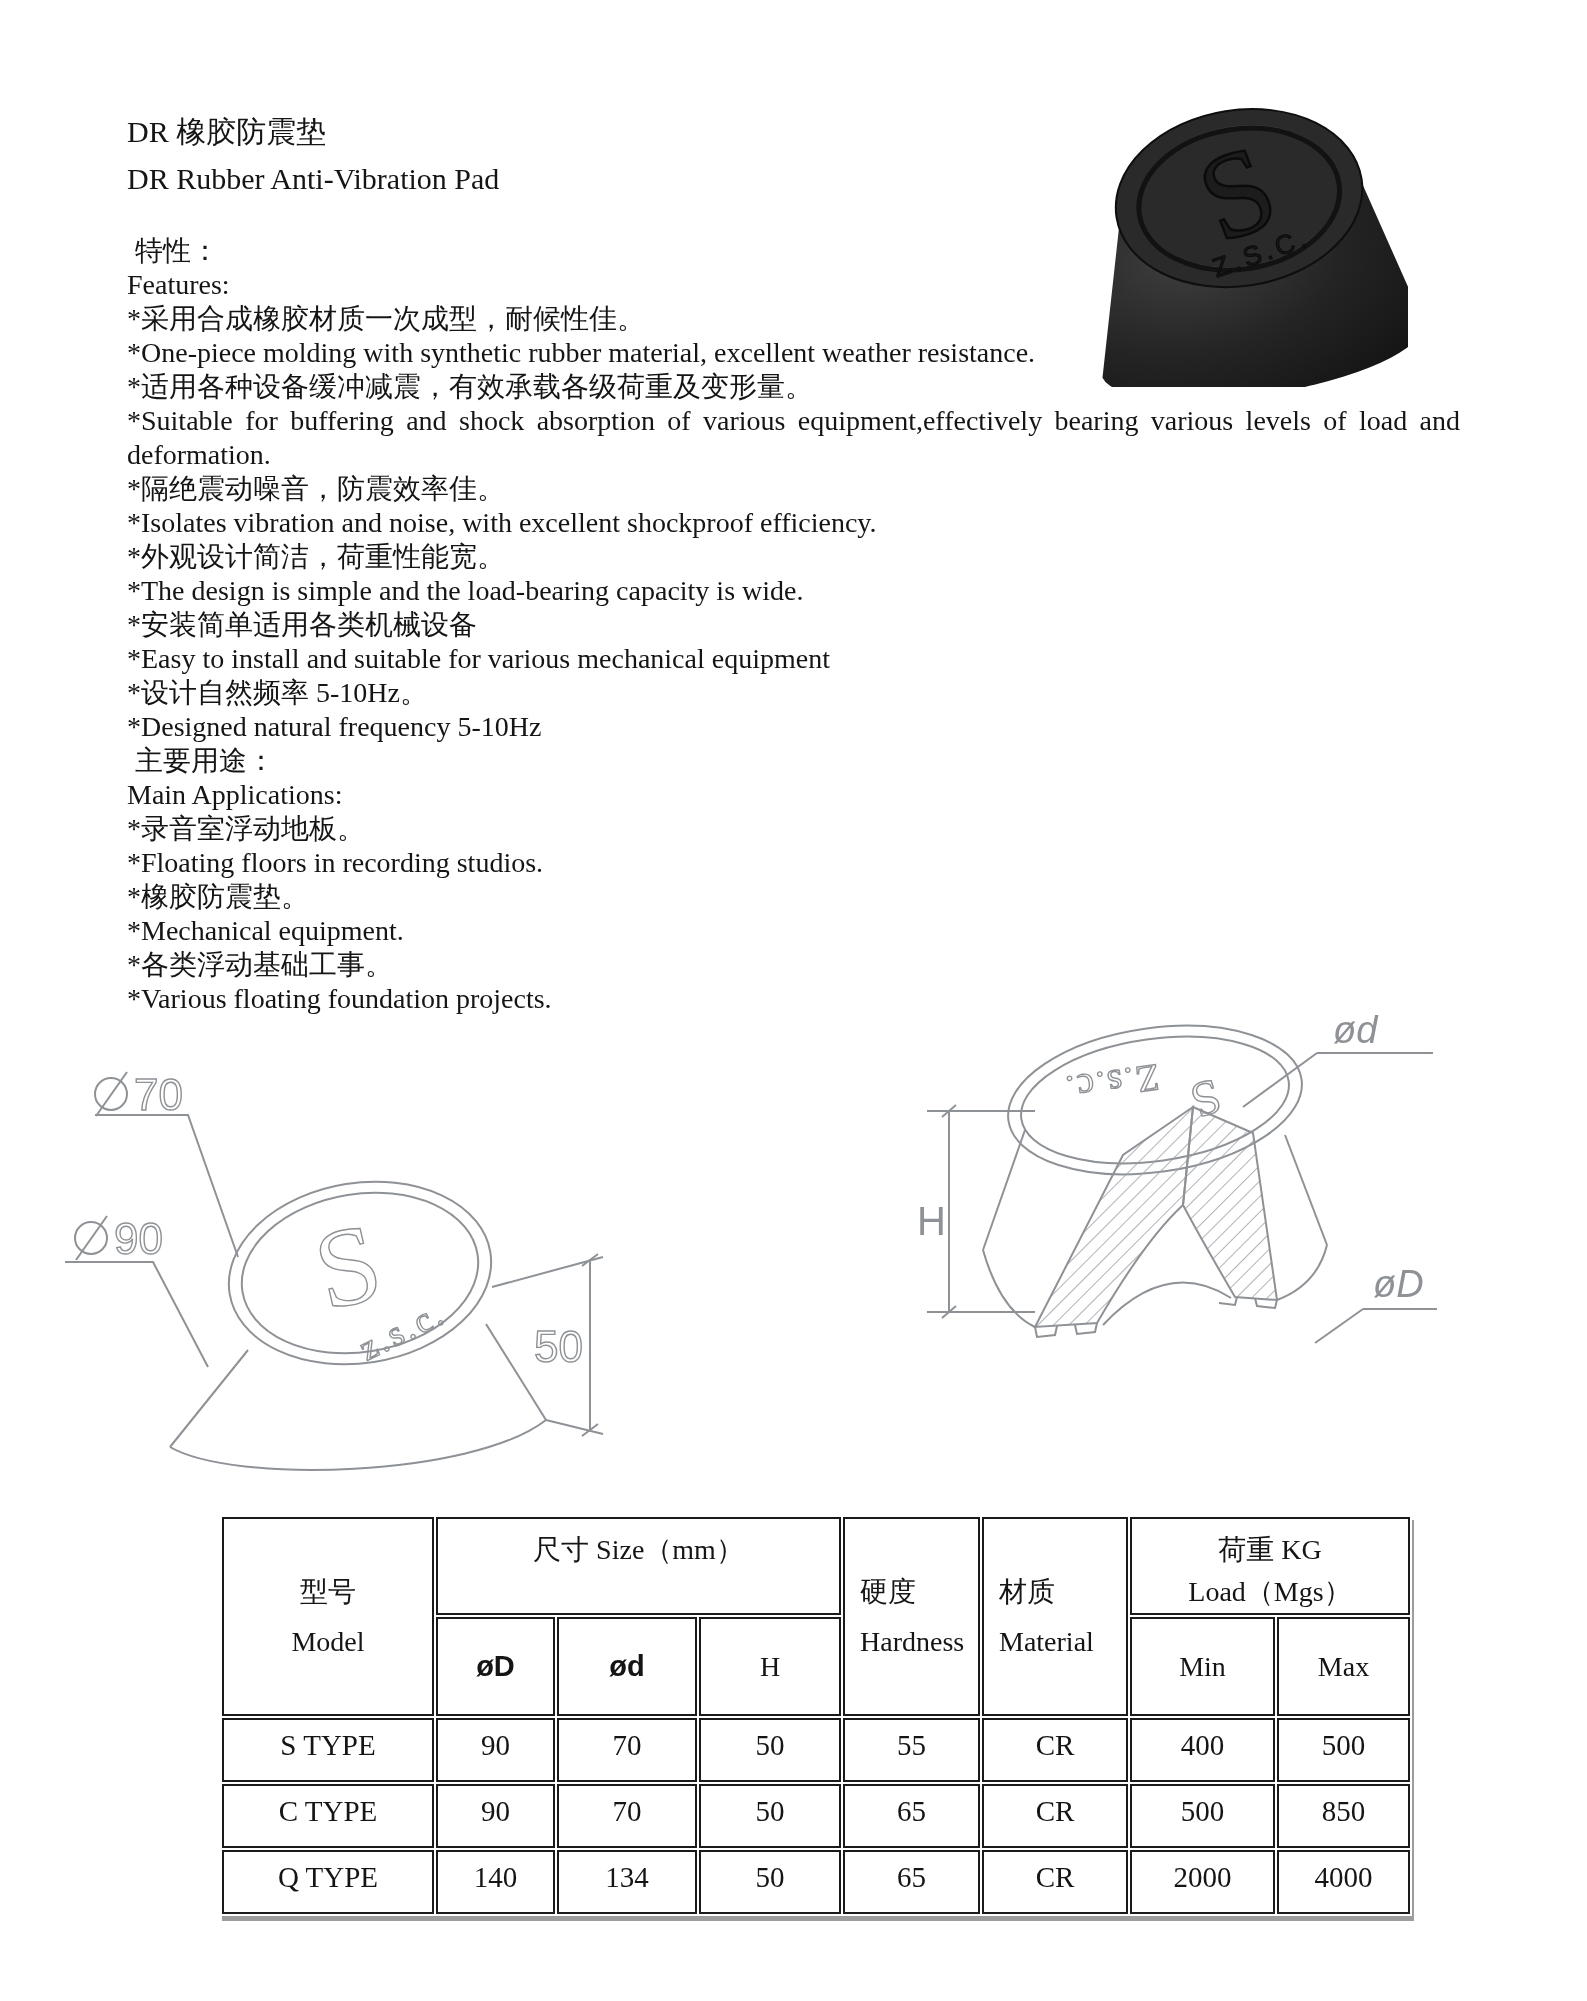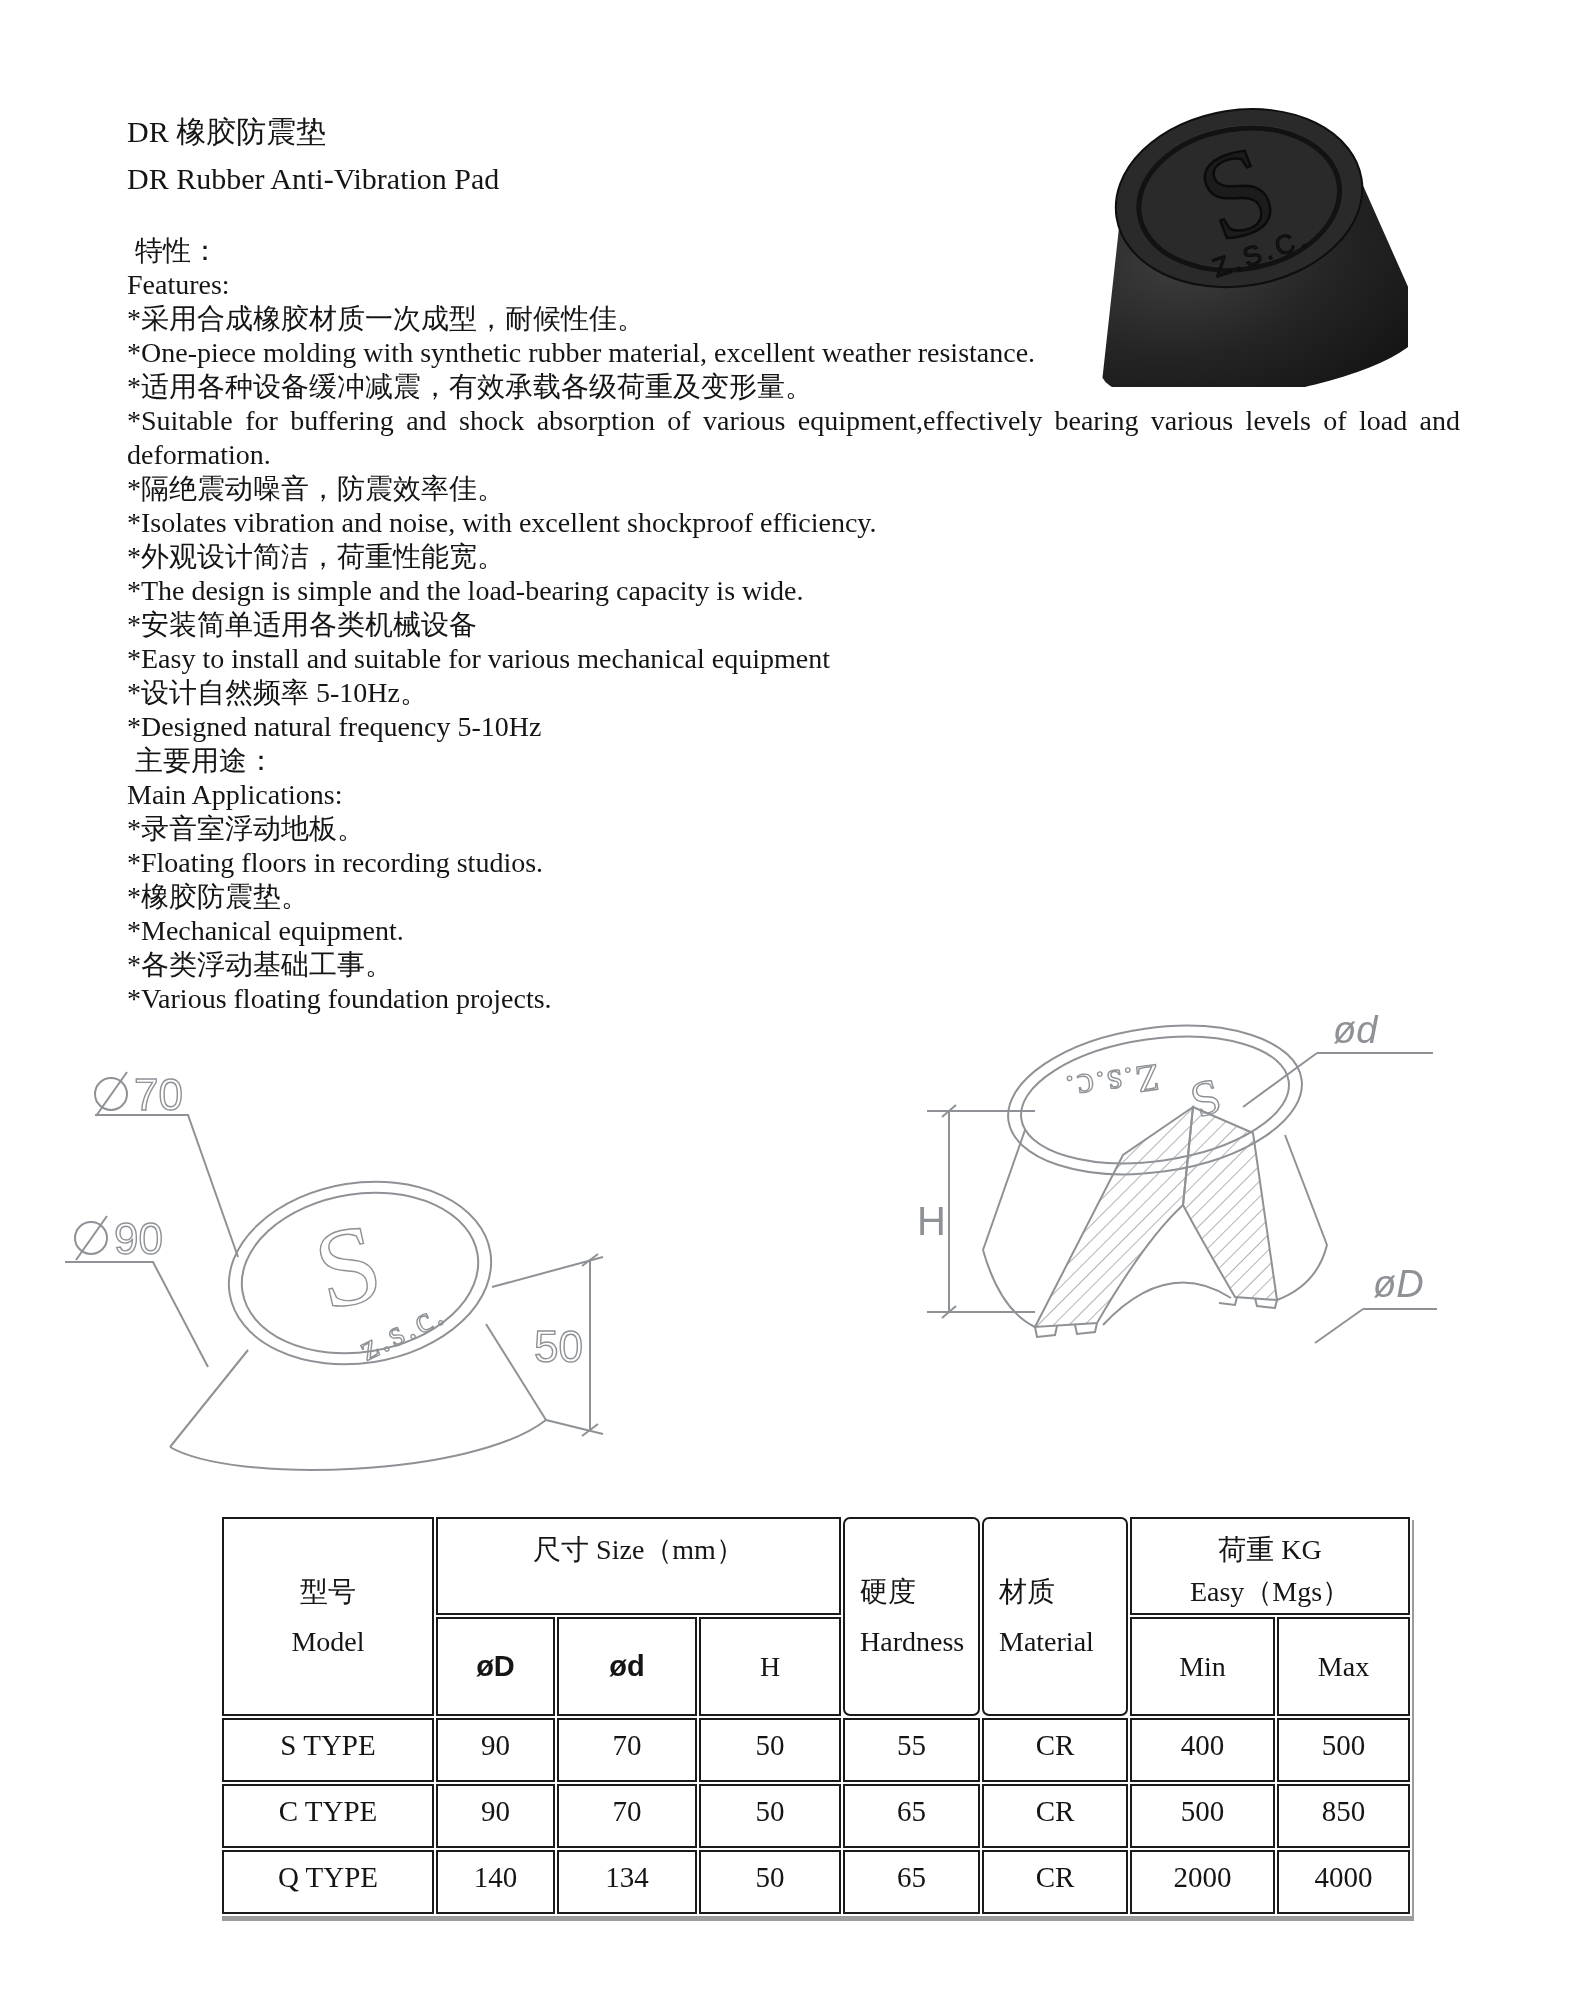--- a/index.html
+++ b/index.html
@@ -28,21 +28,21 @@
     position:absolute; left:220px; top:1515px;
     border-collapse:separate; border-spacing:2px;
     background:#ffffff; box-shadow:2px 5px 0 #9c9c9c;
   }
   .spec-table td {
     border:2px solid #1a1a1a; text-align:center; vertical-align:middle;
     font-size:28px; background:#fff; padding:0 4px;
   }
   .spec-table .hdr2 { line-height:50px; }
   .spec-table td.group-top { vertical-align:top; padding-top:10px; line-height:42px; }
-  .spec-table td.left-al { text-align:left; padding-left:15px;border-radius:7px; }
+  .spec-table td.left-al { text-align:left; padding-left:15px; }
   .spec-table td.subhdr { font-size:28px; }
   .spec-table td.subhdr.bold-sans { font-family:"Liberation Sans","DejaVu Sans",sans-serif; font-weight:bold; font-size:29px; }
   .spec-table td.data { vertical-align:top; padding-top:9px; font-size:29px; }
   .col-model{width:212px}.col-od{width:119px}.col-id{width:140px}.col-h{width:142px}
   .col-hard{width:137px}.col-mat{width:146px}.col-min{width:145px}.col-max{width:133px}
   .r-grp{height:96px}.r-sub{height:99px}.r-data{height:64px}
 </style>
 </head>
 <body>
 
@@ -210,21 +210,21 @@
     <td rowspan="2" class="left-al">
       <div class="hdr2">硬度</div>
       <div class="hdr2">Hardness</div>
     </td>
     <td rowspan="2" class="left-al">
       <div class="hdr2">材质</div>
       <div class="hdr2">Material</div>
     </td>
     <td colspan="2" class="group-top">
       <div>荷重 KG</div>
-      <div>Easy（Mgs）</div>
+      <div>Load（Mgs）</div>
     </td>
   </tr>
   <tr class="r-sub">
     <td class="subhdr bold-sans">øD</td>
     <td class="subhdr bold-sans">ød</td>
     <td class="subhdr">H</td>
     <td class="subhdr">Min</td>
     <td class="subhdr">Max</td>
   </tr>
   <tr class="r-data">

